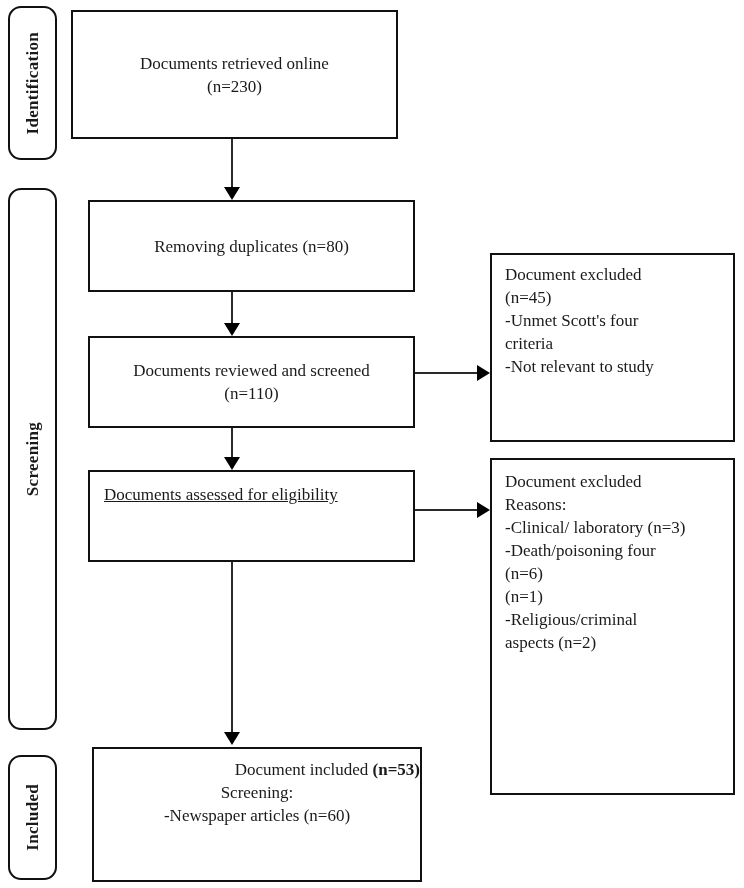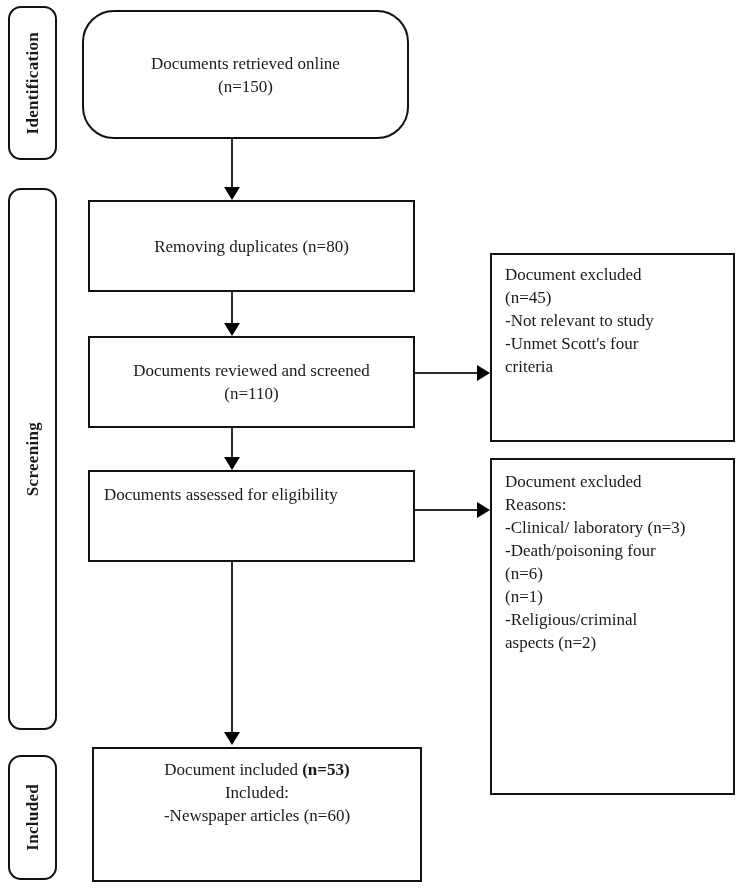--- a/index.html
+++ b/index.html
@@ -41,21 +41,21 @@
     background: #fff;
     box-sizing: border-box;
   }
   .center-text {
     display: flex;
     flex-direction: column;
     align-items: center;
     justify-content: center;
     text-align: center;
   }
-  .nowrap { white-space: nowrap; }
+  .nowrap { white-space: nowrap; text-align: right; }
 
   
   .aline-v { position: absolute; width: 2px; background: #2a2a2a; }
   .aline-h { position: absolute; height: 2px; background: #2a2a2a; }
   .ahead-down {
     position: absolute; width: 0; height: 0;
     border-left: 8px solid transparent;
     border-right: 8px solid transparent;
     border-top: 13px solid #000;
   }
@@ -81,56 +81,56 @@
   <div class="stage" style="left:8px; top:6px; width:49px; height:154px;">
     <span class="vtext">Identification</span>
   </div>
   <div class="stage" style="left:8px; top:188px; width:49px; height:542px;">
     <span class="vtext">Screening</span>
   </div>
   <div class="stage" style="left:8px; top:755px; width:49px; height:125px;">
     <span class="vtext">Included</span>
   </div>
 
-  <div class="fbox center-text" style="left:82px; top:10px; width:327px; height:129px;border-radius:32px;">
+  <div class="fbox center-text" style="left:71px; top:10px; width:327px; height:129px;">
     <div>Documents retrieved online</div>
-    <div>(n=150)</div>
+    <div>(n=230)</div>
   </div>
 
   <div class="fbox center-text" style="left:88px; top:200px; width:327px; height:92px;">
     <div>Removing duplicates (n=80)</div>
   </div>
 
   <div class="fbox center-text" style="left:88px; top:336px; width:327px; height:92px;">
     <div>Documents reviewed and screened</div>
     <div>(n=110)</div>
   </div>
 
-  <div class="fbox" style="left:88px; top:470px; width:327px; height:92px; padding:11px 8px 0 14px;">
+  <div class="fbox" style="left:88px; top:470px; width:327px; height:92px; padding:11px 8px 0 14px;text-decoration:underline;">
     <div>Documents assessed for eligibility</div>
   </div>
 
   <div class="fbox" style="left:92px; top:747px; width:330px; height:135px; padding-top:9px; text-align:center;">
     <div class="nowrap"><span>Document included </span><b>(n=53)</b></div>
-    <div>Included:</div>
+    <div>Screening:</div>
     <div>-Newspaper articles (n=60)</div>
   </div>
 
   <div class="fbox excl" style="left:490px; top:253px; width:245px; height:189px; padding:8px 8px 0 13px;">
     <div class="block">
       <div>Document excluded</div>
       <div>(n=45)</div>
     </div>
     <div class="block mt32">
+      <div>-Unmet Scott's four</div>
+      <div>criteria</div>
+    </div>
+    <div class="block mt32">
       <div>-Not relevant to study</div>
       <div></div>
-    </div>
-    <div class="block mt32">
-      <div>-Unmet Scott's four</div>
-      <div>criteria</div>
     </div>
   </div>
 
   <div class="fbox excl" style="left:490px; top:458px; width:245px; height:337px; padding:10px 6px 0 13px;">
     <div class="block">Document excluded</div>
     <div class="block mt19">Reasons:</div>
     <div class="block mt20">
       <div>-Clinical/ laboratory (n=3)</div>
       <div></div>
     </div>

